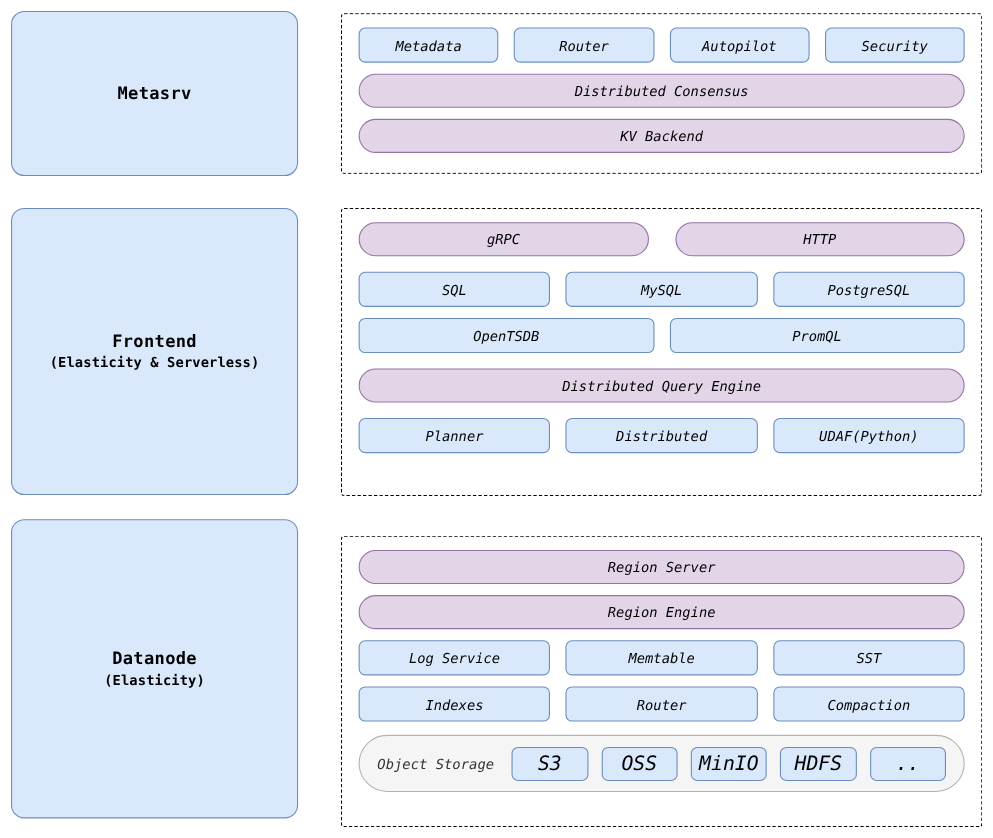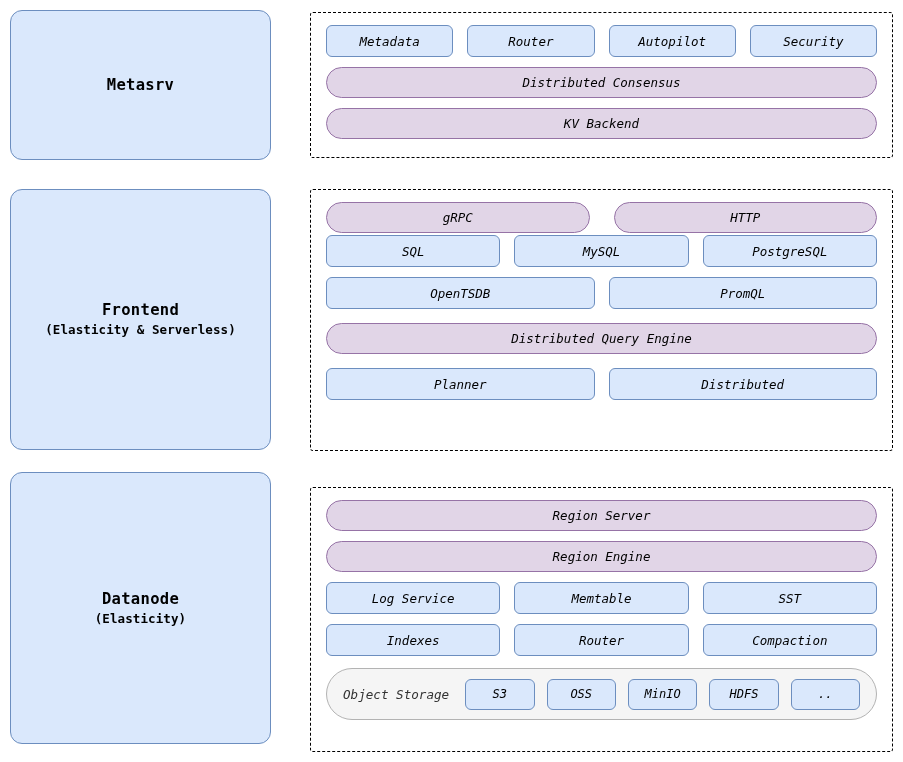--- a/index.html
+++ b/index.html
@@ -148,21 +148,21 @@
     box-sizing: border-box;
     background: #dae8fc;
     border: 1.3px solid #6c8ebf;
     border-radius: 6px;
     height: 31px;
     min-width: 60px;
     flex: 1 1 0;
     display: flex;
     align-items: center;
     justify-content: center;
-    font-size: 12px;
+    font-size: 18px;
     color: #000000;
     white-space: nowrap;
   }
 </style>
 </head>
 <body>
 
 <div class="diagram">
 
   <div class="side-panel" style="top:10px; height:150px;">
@@ -187,35 +187,36 @@
   <div class="side-panel" style="top:189px; height:261px;">
     <div class="side-title">Frontend</div>
     <div class="side-sub">(Elasticity &amp; Serverless)</div>
   </div>
 
   <div class="dashed" style="top:189px; height:262px;">
     <div class="pill-row">
       <div class="pill">gRPC</div>
       <div class="pill">HTTP</div>
     </div>
-    <div class="cells" style="margin-top:2px;">
+    <div class="cells" style="margin-top:14px;">
       <div class="bbox">SQL</div>
       <div class="bbox">MySQL</div>
       <div class="bbox">PostgreSQL</div>
     </div>
     <div class="cells">
       <div class="bbox">OpenTSDB</div>
       <div class="bbox">PromQL</div>
     </div>
     <div class="pill-row" style="margin-top:14px;">
       <div class="pill">Distributed Query Engine</div>
     </div>
     <div class="cells" style="margin-top:14px;">
       <div class="bbox">Planner</div>
       <div class="bbox">Distributed</div>
+      <div class="bbox">UDAF(Python)</div>
     </div>
   </div>
 
   <div class="side-panel" style="top:472px; height:272px;">
     <div class="side-title">Datanode</div>
     <div class="side-sub">(Elasticity)</div>
   </div>
 
   <div class="dashed" style="top:487px; height:265px;">
     <div class="pill-row">

